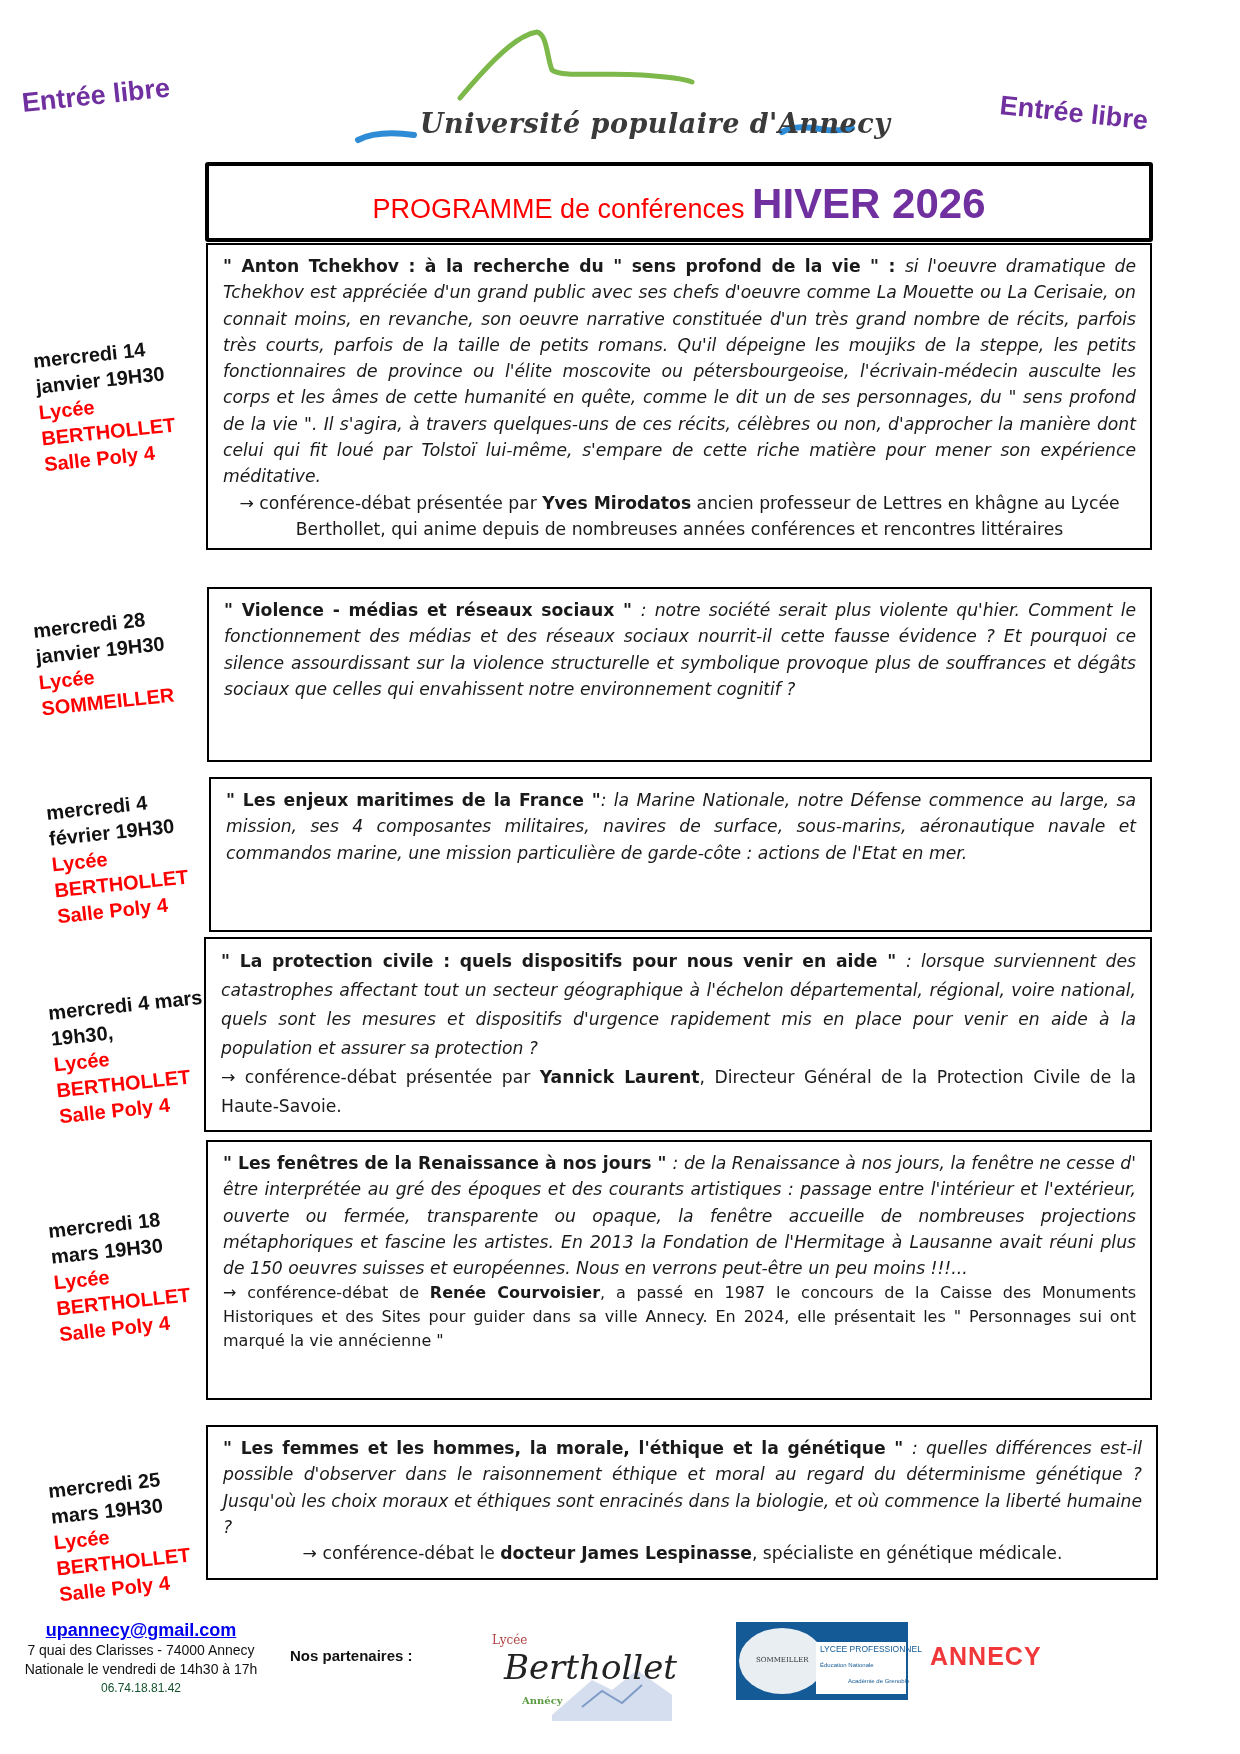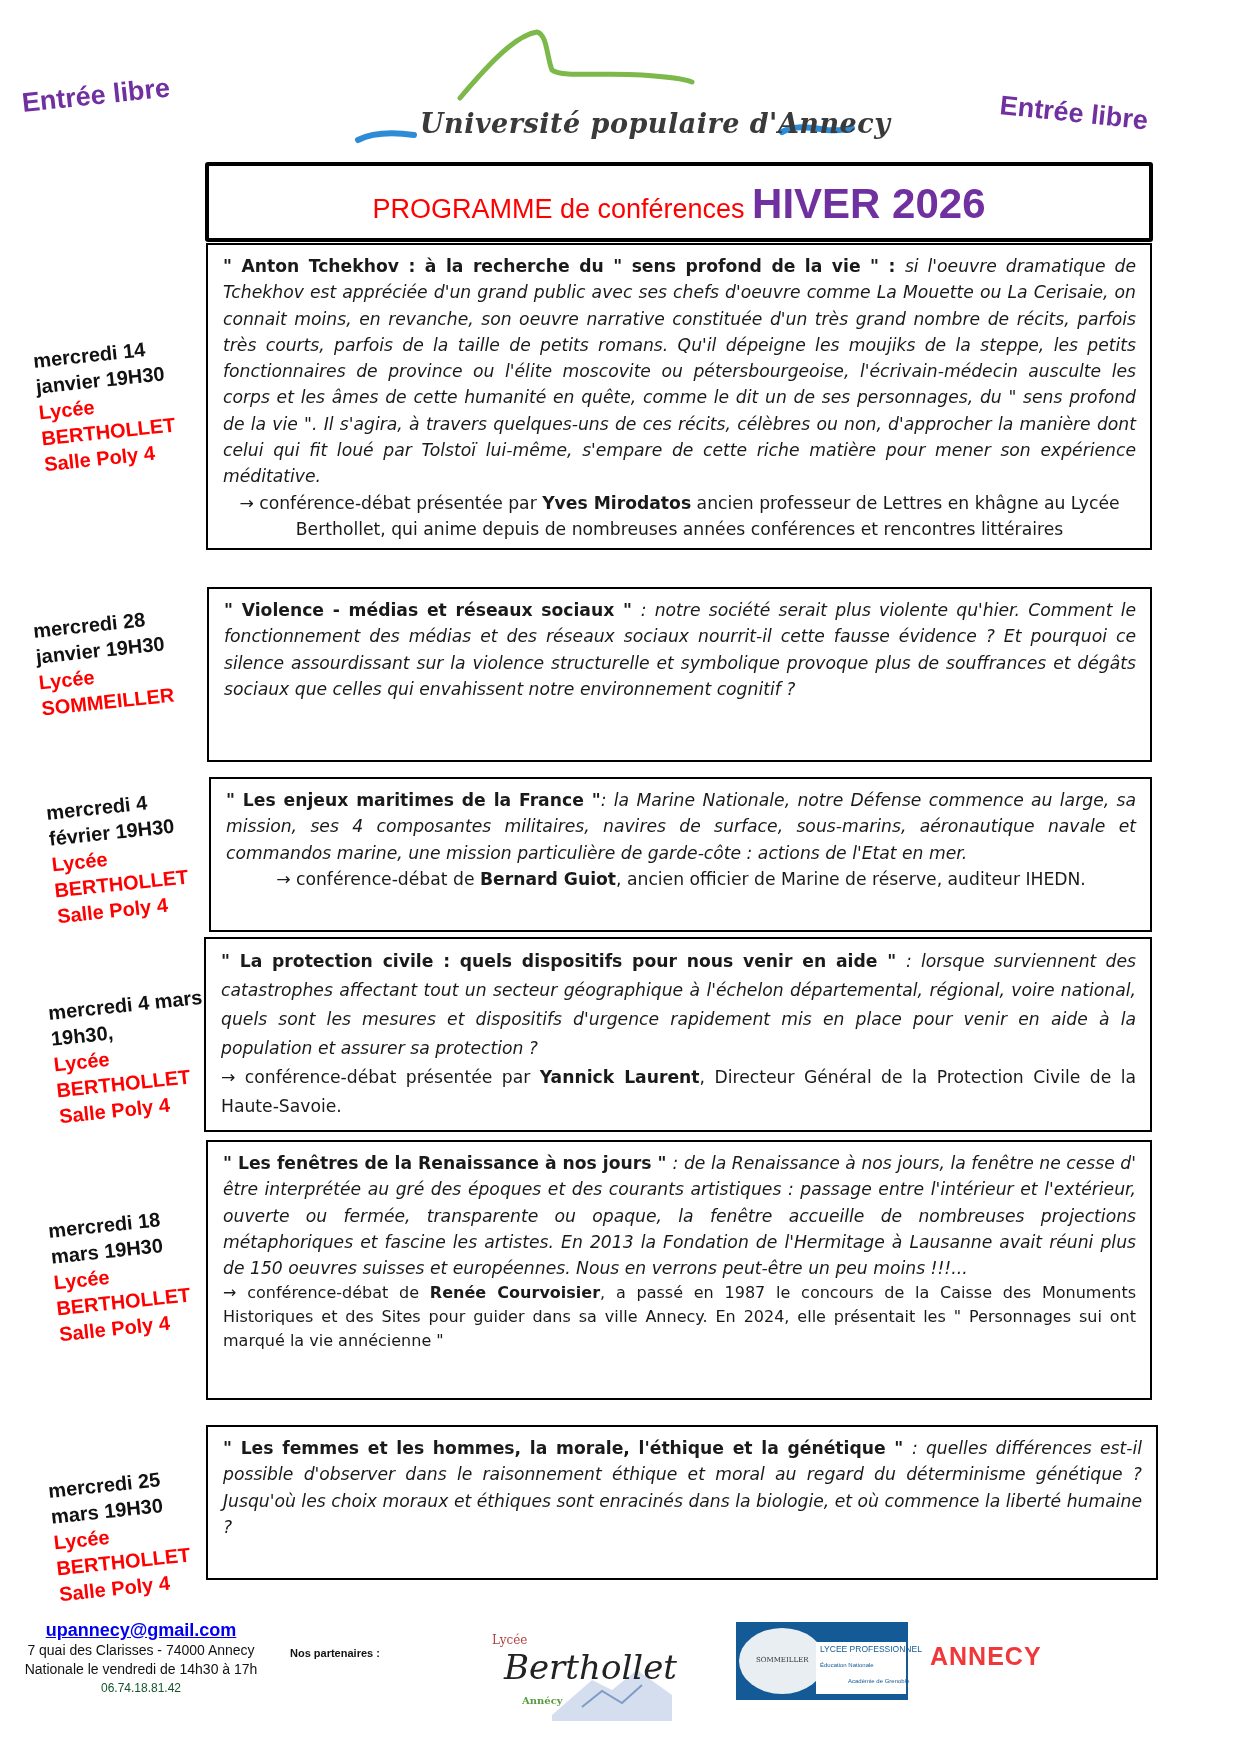--- a/index.html
+++ b/index.html
@@ -25,21 +25,21 @@
   .box .t { font-weight:bold; }
   .box .desc { font-style:italic; }
   .box p { margin:0; }
   .box .sp { text-align:center; }
 
   .footer-contact { position:absolute; left:12px; top:1620px; width:258px; text-align:center; font-family:"Liberation Sans", sans-serif; }
   .footer-contact .email { color:#0000EE; text-decoration:underline; font-size:18px; font-weight:bold; }
   .footer-contact .addr { font-size:14px; line-height:19px; color:#111; }
   .footer-contact .phone { font-size:12px; margin-top:2px; color:#14532d; }
 
-  .partners-label { position:absolute; left:290px; top:1647px; font-family:"Liberation Sans", sans-serif; font-weight:bold; font-size:11px; color:#111; }
+  .partners-label { position:absolute; left:290px; top:1647px; font-family:"Liberation Sans", sans-serif; font-weight:bold; font-size:15px; color:#111; }
 
   .p-berthollet { position:absolute; left:492px; top:1625px; width:180px; height:96px; }
   .p-sommeiller { position:absolute; left:736px; top:1622px; width:172px; height:78px; background:#135a96; }
   .p-annecy { position:absolute; left:930px; top:1642px; font-family:"Liberation Sans", sans-serif; font-weight:900; font-size:25px; color:#F0383A; letter-spacing:1px; }
 </style>
 </head>
 <body>
 
 <div class="entree left">Entrée libre</div>
 <div class="entree right">Entrée libre</div>
@@ -83,21 +83,20 @@
 
 <div class="date" style="left:45px; top:800px;">
   <div class="d">mercredi 4</div>
   <div class="d">février 19H30</div>
   <div class="v">Lycée</div>
   <div class="v">BERTHOLLET</div>
   <div class="v">Salle Poly 4</div>
 </div>
 <div class="box" style="left:209px; top:777px; width:943px; height:155px;">
   <p><span class="t">" Les enjeux maritimes de la France "</span><span class="desc">: la Marine Nationale, notre Défense commence au large, sa mission, ses 4 composantes militaires, navires de surface, sous-marins, aéronautique navale et commandos marine, une mission particulière de garde-côte : actions de l'Etat en mer.</span></p>
-  <p class="sp"><span>→ conférence-débat de </span><span class="t">Bernard Guiot</span><span>, ancien officier de Marine de réserve, auditeur IHEDN.</span></p>
 </div>
 
 <div class="date" style="left:47px; top:1000px;">
   <div class="d">mercredi 4 mars</div>
   <div class="d">19h30,</div>
   <div class="v">Lycée</div>
   <div class="v">BERTHOLLET</div>
   <div class="v">Salle Poly 4</div>
 </div>
 <div class="box" style="left:204px; top:937px; width:948px; height:195px; line-height:29px;">
@@ -119,20 +118,21 @@
 
 <div class="date" style="left:47px; top:1478px;">
   <div class="d">mercredi 25</div>
   <div class="d">mars 19H30</div>
   <div class="v">Lycée</div>
   <div class="v">BERTHOLLET</div>
   <div class="v">Salle Poly 4</div>
 </div>
 <div class="box" style="left:206px; top:1425px; width:952px; height:155px;">
   <p><span class="t">" Les femmes et les hommes, la morale, l'éthique et la génétique " </span><span class="desc">: quelles différences est-il possible d'observer dans le raisonnement éthique et moral au regard du déterminisme génétique ? Jusqu'où les choix moraux et éthiques sont enracinés dans la biologie, et où commence la liberté humaine ?</span></p>
+  <p class="sp"><span>→ conférence-débat le </span><span class="t">docteur James Lespinasse</span><span>, spécialiste en génétique médicale.</span></p>
 </div>
 
 <div class="footer-contact">
   <div class="email">upannecy@gmail.com</div>
   <div class="addr">7 quai des Clarisses  - 74000 Annecy</div>
   <div class="addr">Nationale le vendredi de 14h30 à 17h</div>
   <div class="phone">06.74.18.81.42</div>
 </div>
 
 <div class="partners-label">Nos partenaires :</div>

